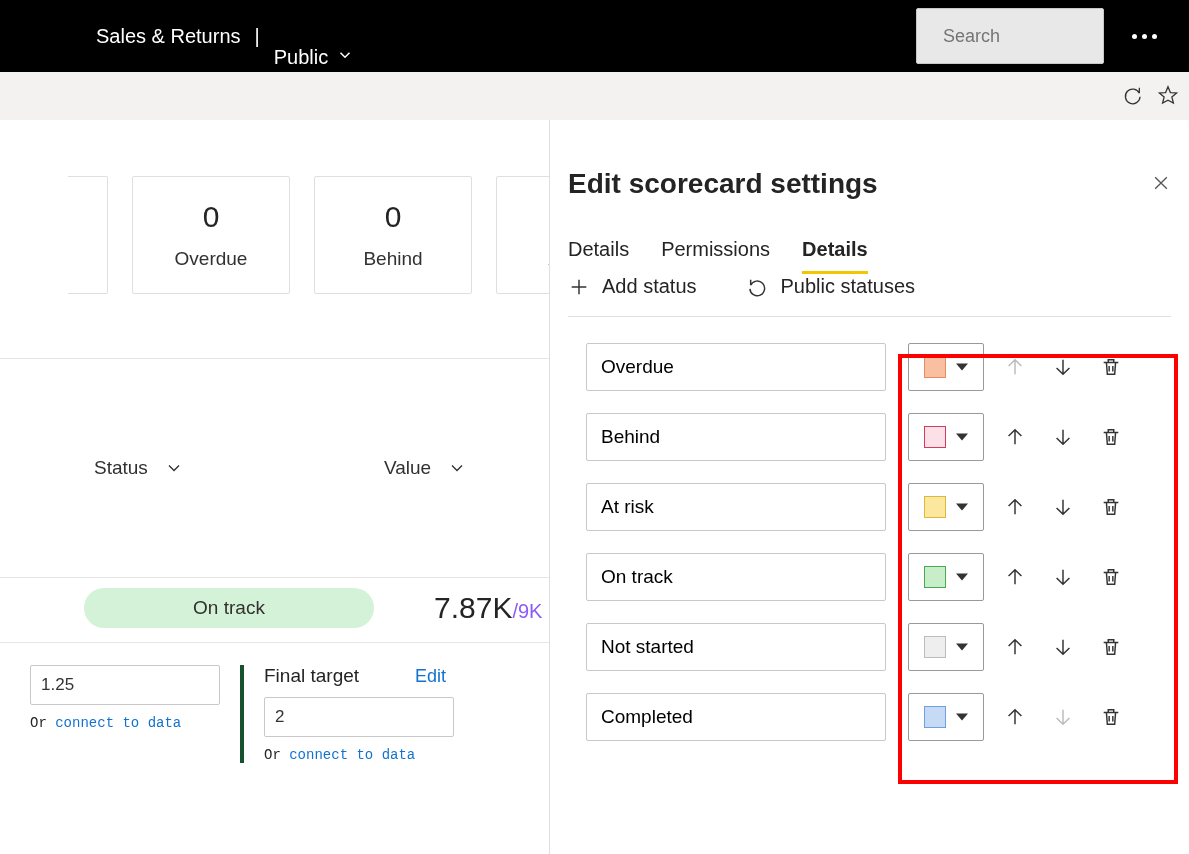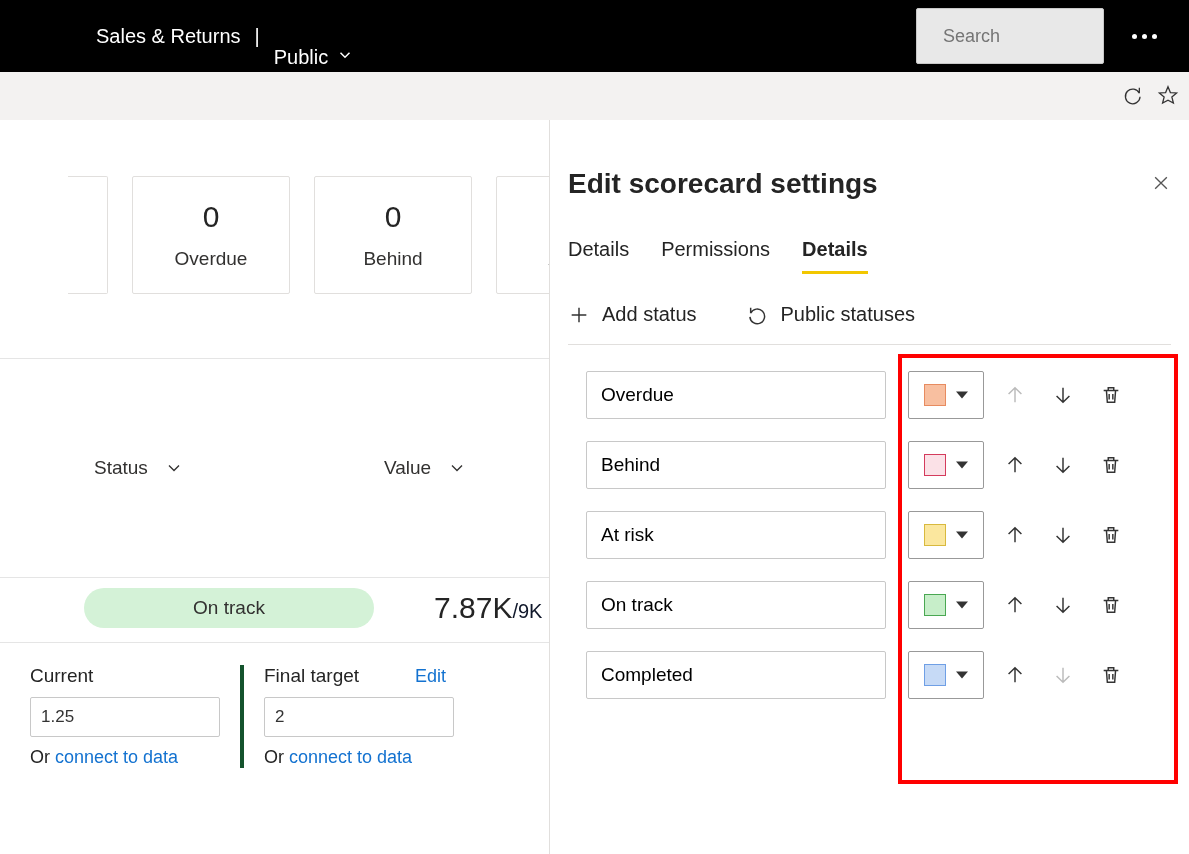--- a/index.html
+++ b/index.html
@@ -103,41 +103,41 @@
   .pill {
     background:#d4f2d7;
     width:290px;
     height:40px;
     border-radius:22px;
     display:flex; align-items:center; justify-content:center;
     font-size:19px;
     color:#323130;
   }
   .valcell { font-size:30px; font-weight:400;}
-  .valcell .sub { font-size:20px; color:#0f172a; }
+  .valcell .sub { font-size:20px; color:#8b5cf6; }
 
   
   .formrow {
     padding:22px 10px 0 10px;
     display:flex;
     gap:4px;
   }
   .fgroup {
     display:flex; flex-direction:column; gap:10px;
     padding:0 20px;
     border-left:4px solid #14532d;
   }
   .fgroup:first-child { border-left:none;}
   .fgroup .ftop { display:flex; align-items:center; justify-content:space-between; font-size:19px;}
   .fgroup .ftop .edit { color:#1372d0; font-size:18px;}
   .fgroup input.txt {
     height:40px; border:1px solid #c8c8c8; border-radius:2px;
     padding:0 10px; font-size:17px; color:#333; width:190px;
   }
-  .fgroup .or { font-size:18px; }
+  .fgroup .or { font-size:14px;font-family:Liberation Mono, monospace; }
   .fgroup .or a { color:#1372d0; text-decoration:none; }
   .stat-pill { background:#d4f2d7; border-radius:12px; height:40px; width:40px; display:flex;align-items:center;justify-content:center; font-size:17px;}
 
   
   .panel {
     position:absolute;
     top:120px;
     right:0;
     width:640px;
     height:734px;
@@ -147,21 +147,21 @@
   }
   .panel-h {
     display:flex; align-items:center; justify-content:space-between;
     padding-top:48px;
   }
   .panel-h h2 { margin:0; font-size:28px; font-weight:600;}
   .panel-h .close svg { width:20px;height:20px;stroke:#555;stroke-width:1.6;}
   .tabs { display:flex; gap:32px; margin-top:38px; border-bottom:1px solid transparent;}
   .tab { font-size:20px; padding-bottom:10px; cursor:pointer;}
   .tab.active { font-weight:600; border-bottom:3px solid #f2c700;}
-  .actions { display:flex; gap:50px; margin-top:28px; padding-bottom:18px; border-bottom:1px solid #e1dfdd; align-items:center;}
+  .actions { display:flex; gap:50px; padding-bottom:18px; border-bottom:1px solid #e1dfdd; align-items:center;}
   .actbtn { display:flex; align-items:center; gap:12px; font-size:20px; cursor:pointer;}
   .actbtn svg { width:22px;height:22px;stroke:#333;stroke-width:1.6;fill:none;}
 
   .statuslist { margin-top:26px; display:flex; flex-direction:column; gap:22px; padding:0 18px; }
   .srow { display:flex; align-items:center; gap:14px; }
   .srow input.sname {
     height:48px; border:1px solid #c8c8c8; border-radius:2px;
     padding:0 14px; font-size:19px; flex:0 0 300px; width:300px;
   }
   .swatch {
@@ -263,23 +263,20 @@
   <div class="pill">
     <span>On track</span>
   </div>
   <div class="valcell">
     <span>7.87K</span><span class="sub">/9K</span>
   </div>
 </div>
 
 <div class="formrow">
   <div class="fgroup" style="width:226px">
-    <div class="ftop">
-        <span>Current</span>
-      </div>
     <input class="txt" value="1.25" style="">
     <div class="or"><span>Or </span><a href="#">connect to data</a></div>
   </div>
   <div class="fgroup" style="width:226px">
     <div class="ftop">
       <span>Final target</span>
       <span class="edit">Edit</span>
     </div>
     <input class="txt" value="2" style="">
     <div class="or"><span>Or </span><a href="#">connect to data</a></div>
@@ -405,20 +402,44 @@
             <path d="M12 4v16M5 13l7 7 7-7"></path>
           </svg>
     </div>
     <div class="ibtn">
       <svg viewBox="0 0 24 24">
             <path d="M4 7h16M9 7V4h6v3M7 7l1 13h8l1-13M10 11v6M14 11v6"></path>
           </svg>
     </div>
       </div>
       <div class="srow">
+    <input class="sname" value="Not started" style="">
+    <div class="swatch">
+      <div class="chip" style="background:#eeeeee;border-color:#bcbcbc"></div>
+      <svg viewBox="0 0 10 6">
+            <path d="M0 0l5 6 5-6z"></path>
+          </svg>
+    </div>
+    <div class="ibtn ">
+      <svg viewBox="0 0 24 24">
+            <path d="M12 20V4M5 11l7-7 7 7"></path>
+          </svg>
+    </div>
+    <div class="ibtn ">
+      <svg viewBox="0 0 24 24">
+            <path d="M12 4v16M5 13l7 7 7-7"></path>
+          </svg>
+    </div>
+    <div class="ibtn">
+      <svg viewBox="0 0 24 24">
+            <path d="M4 7h16M9 7V4h6v3M7 7l1 13h8l1-13M10 11v6M14 11v6"></path>
+          </svg>
+    </div>
+      </div>
+      <div class="srow">
     <input class="sname" value="Completed" style="">
     <div class="swatch">
       <div class="chip" style="background:#c6daf6;border-color:#6f9fe5"></div>
       <svg viewBox="0 0 10 6">
             <path d="M0 0l5 6 5-6z"></path>
           </svg>
     </div>
     <div class="ibtn ">
       <svg viewBox="0 0 24 24">
             <path d="M12 20V4M5 11l7-7 7 7"></path>

